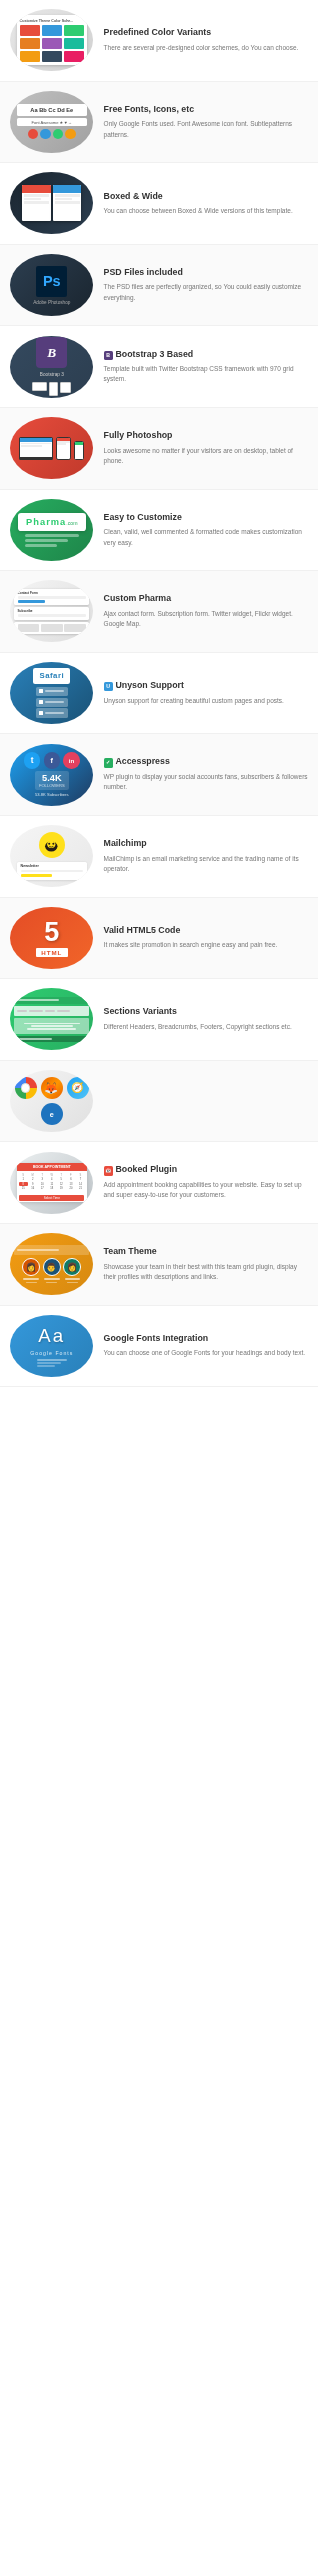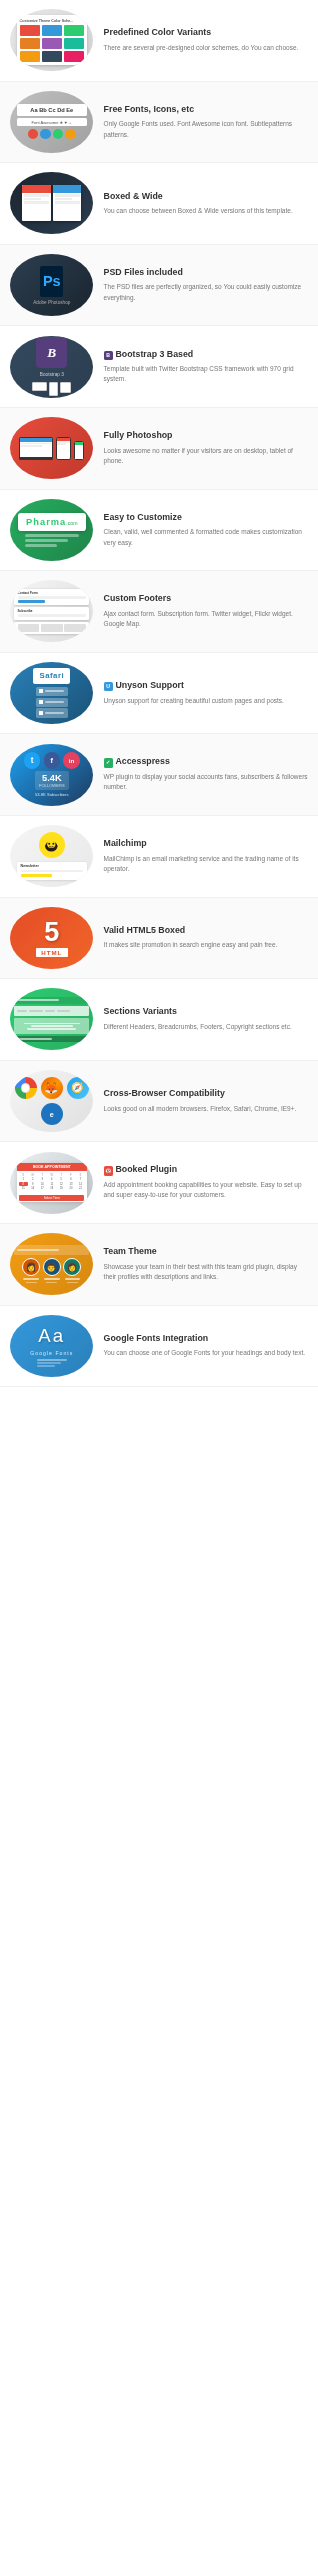--- a/index.html
+++ b/index.html
@@ -184,21 +184,21 @@
       </div>
       <div class="feature-content">
         <div class="feature-title">Boxed &amp; Wide</div>
         <div class="feature-desc">You can choose between Boxed &amp; Wide versions of this template.</div>
       </div>
     </div>
     <div class="feature-item">
       <div class="feature-image">
         <div class="circle-content" style="background: linear-gradient(135deg, rgb(44, 62, 80) 0%, rgb(26, 37, 47) 100%);">
       <div style="display:flex; flex-direction:column; align-items:center; gap:3.1px;">
-        <div style="background:#001e36; color:#31a8ff; font-size:14.5px; font-weight:900; width:23px; height:31px; display:flex; align-items:center; justify-content:center; border-radius:2.1px; font-family:Arial,sans-serif;">Ps</div>
+        <div style="background:#001e36; color:#31a8ff; font-size:14.5px; font-weight:900; width:31px; height:31px; display:flex; align-items:center; justify-content:center; border-radius:2.1px; font-family:Arial,sans-serif;">Ps</div>
         <div style="color:#aaa; font-size:4.7px;">Adobe Photoshop</div>
       </div>
         </div>
       </div>
       <div class="feature-content">
         <div class="feature-title">PSD Files included</div>
         <div class="feature-desc">The PSD files are perfectly organized, so You could easily customize everything.</div>
       </div>
     </div>
     <div class="feature-item">
@@ -284,21 +284,21 @@
         </div>
         <div style="background:#fff; border-radius:1.6px; padding:2.1px 3.1px; box-shadow:0 0.5px 2.1px rgba(0,0,0,0.15); display:flex; gap:1.6px;">
           <div style="flex:1; background:#e0e0e0; height:8.3px; border-radius:1px;"></div>
           <div style="flex:1; background:#e0e0e0; height:8.3px; border-radius:1px;"></div>
           <div style="flex:1; background:#e0e0e0; height:8.3px; border-radius:1px;"></div>
         </div>
       </div>
         </div>
       </div>
       <div class="feature-content">
-        <div class="feature-title">Custom Footers</div>
+        <div class="feature-title">Custom Pharma</div>
         <div class="feature-desc">Ajax contact form. Subscription form. Twitter widget, Flickr widget. Google Map.</div>
       </div>
     </div>
     <div class="feature-item">
       <div class="feature-image">
         <div class="circle-content" style="background: linear-gradient(135deg, rgb(41, 128, 185) 0%, rgb(26, 82, 118) 100%);">
       <div style="display:flex; flex-direction:column; align-items:center; gap:3.1px;">
         <div style="background:#fff; border-radius:2.1px; padding:3.1px 6.2px; color:#2980b9; font-weight:900; font-size:7.8px; letter-spacing:0.5px;">Safari</div>
         <div style="width:85%; display:flex; flex-direction:column; gap:1.6px;">
           <div style="background:rgba(255,255,255,0.3); height:9.3px; border-radius:1.6px; display:flex; align-items:center; padding:0 3.1px;">
@@ -373,21 +373,21 @@
     <div class="feature-item">
       <div class="feature-image">
         <div class="circle-content" style="background: linear-gradient(135deg, rgb(228, 77, 38) 0%, rgb(241, 101, 41) 100%);">
       <div style="display:flex; flex-direction:column; align-items:center; gap:2.1px;">
         <div style="color:#fff; font-size:27px; font-weight:900; line-height:1; text-shadow:1px 1px 3.1px rgba(0,0,0,0.3);">5</div>
         <div style="background:#fff; color:#e44d26; font-size:6.2px; font-weight:900; padding:1px 5.2px; border-radius:1px; letter-spacing:1px;">HTML</div>
       </div>
         </div>
       </div>
       <div class="feature-content">
-        <div class="feature-title">Valid HTML5 Boxed</div>
+        <div class="feature-title">Valid HTML5 Code</div>
         <div class="feature-desc">It makes site promotion in search engine easy and pain free.</div>
       </div>
     </div>
     <div class="feature-item">
       <div class="feature-image">
         <div class="circle-content" style="background: linear-gradient(135deg, rgb(46, 204, 113) 0%, rgb(39, 174, 96) 100%);">
       <div style="width:90%; display:flex; flex-direction:column; gap:2.1px;">
         <div style="background:#27ae60; height:7.2px; border-radius:1px; display:flex; align-items:center; padding:0 2.6px;">
           <div style="background:rgba(255,255,255,0.6); height:2.1px; width:60%; border-radius:1px;"></div>
         </div>
@@ -422,24 +422,20 @@
           <div style="width:9.3px; height:9.3px; border-radius:50%; background:#fff; border:1px solid #ddd;"></div>
         </div>
 
         <div style="width:22px; height:22px; border-radius:50%; background:linear-gradient(135deg, #e66000 0%, #ff9500 50%, #e66000 100%); display:flex; align-items:center; justify-content:center; font-size:11.4px;">🦊</div>
 
         <div style="width:22px; height:22px; border-radius:50%; background:linear-gradient(135deg, #1da1f2 0%, #4fc3f7 100%); display:flex; align-items:center; justify-content:center; font-size:10.3px;">🧭</div>
 
         <div style="width:22px; height:22px; border-radius:50%; background:#1e73be; display:flex; align-items:center; justify-content:center; color:#fff; font-size:7.2px; font-weight:900;">e</div>
       </div>
         </div>
-      </div>
-      <div class="feature-content">
-        <div class="feature-title">Cross-Browser Compatibility</div>
-        <div class="feature-desc">Looks good on all modern browsers. Firefox, Safari, Chrome, IE9+.</div>
       </div>
     </div>
     <div class="feature-item">
       <div class="feature-image">
         <div class="circle-content" style="background: linear-gradient(135deg, rgb(236, 240, 241) 0%, rgb(189, 195, 199) 100%);">
       <div style="background:#fff; border-radius:2.1px; overflow:hidden; width:85%; box-shadow:0 1px 4.1px rgba(0,0,0,0.15);">
         <div style="background:#e74c3c; color:#fff; font-size:3.6px; padding:2.1px 3.1px; text-align:center; font-weight:bold;">BOOK APPOINTMENT</div>
         <div style="display:grid; grid-template-columns:repeat(7,1fr); padding:2.1px; gap:0.5px;">
           <div style="text-align:center; font-size:2.6px; color:#999; padding:0.5px;">S</div>
               <div style="text-align:center; font-size:2.6px; color:#999; padding:0.5px;">M</div>

